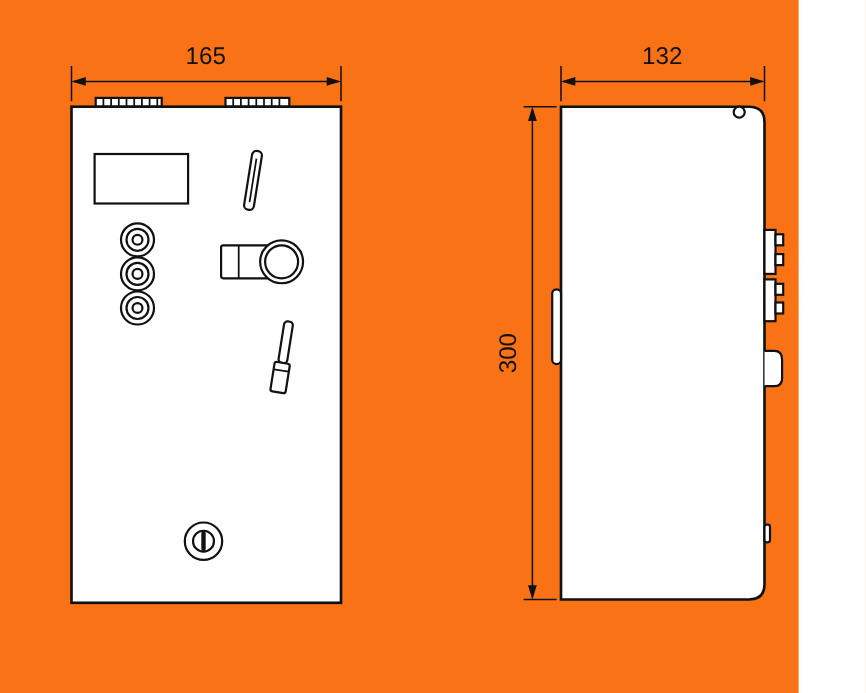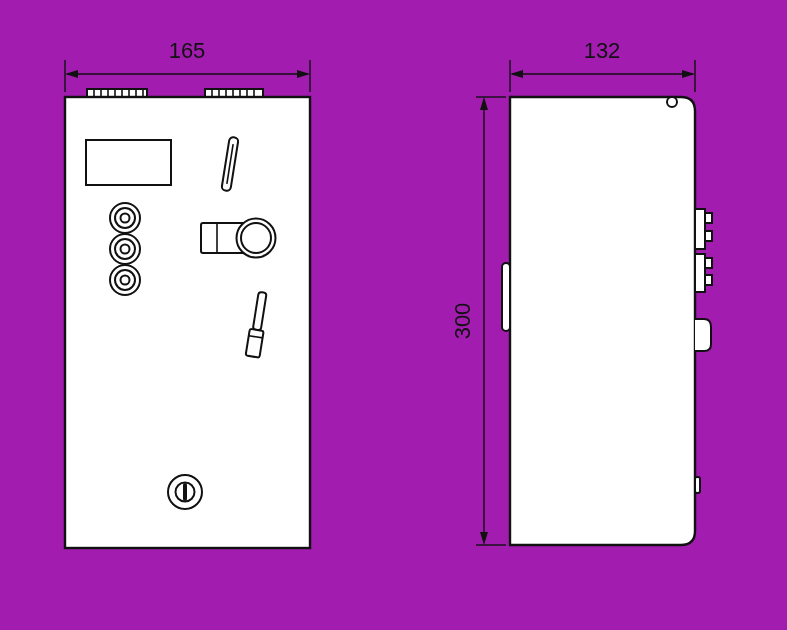--- a/index.html
+++ b/index.html
@@ -2,23 +2,23 @@
 <html><head>
 <meta charset="utf-8">
 <style>
   html, body {
     margin: 0;
     padding: 0;
     background: #ffffff;
   }
   .stage {
     position: relative;
-    width: 787px;
+    width: 726px;
     height: 630px;
-    background: #a21caf;
+    background: #f97316;
     overflow: hidden;
   }
   svg text {
     font-family: "Liberation Sans", "DejaVu Sans", sans-serif;
     font-size: 22px;
     fill: #111111;
   }
   .outline  { fill: #ffffff; stroke: #111111; stroke-width: 2.4; }
   .detail   { fill: #ffffff; stroke: #111111; stroke-width: 2;   }
   .thin     { fill: none;    stroke: #111111; stroke-width: 1.6; }

